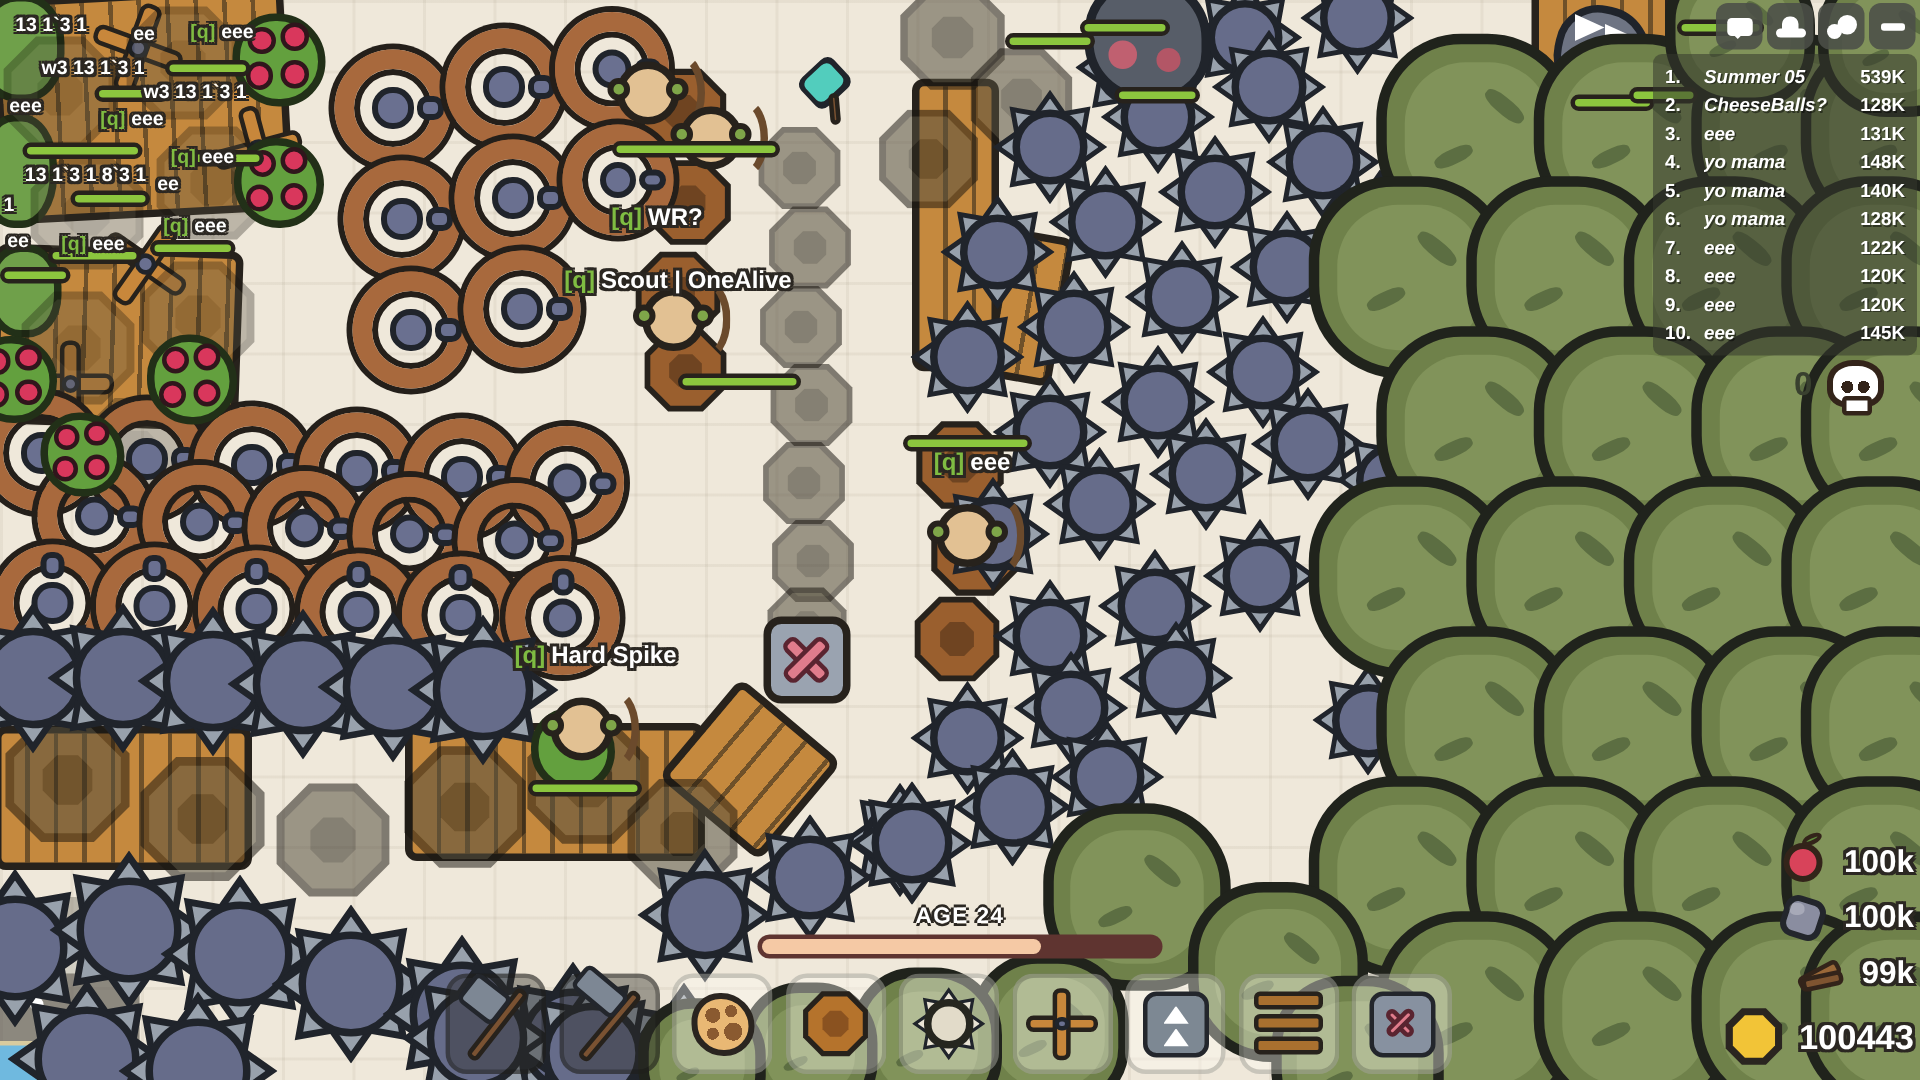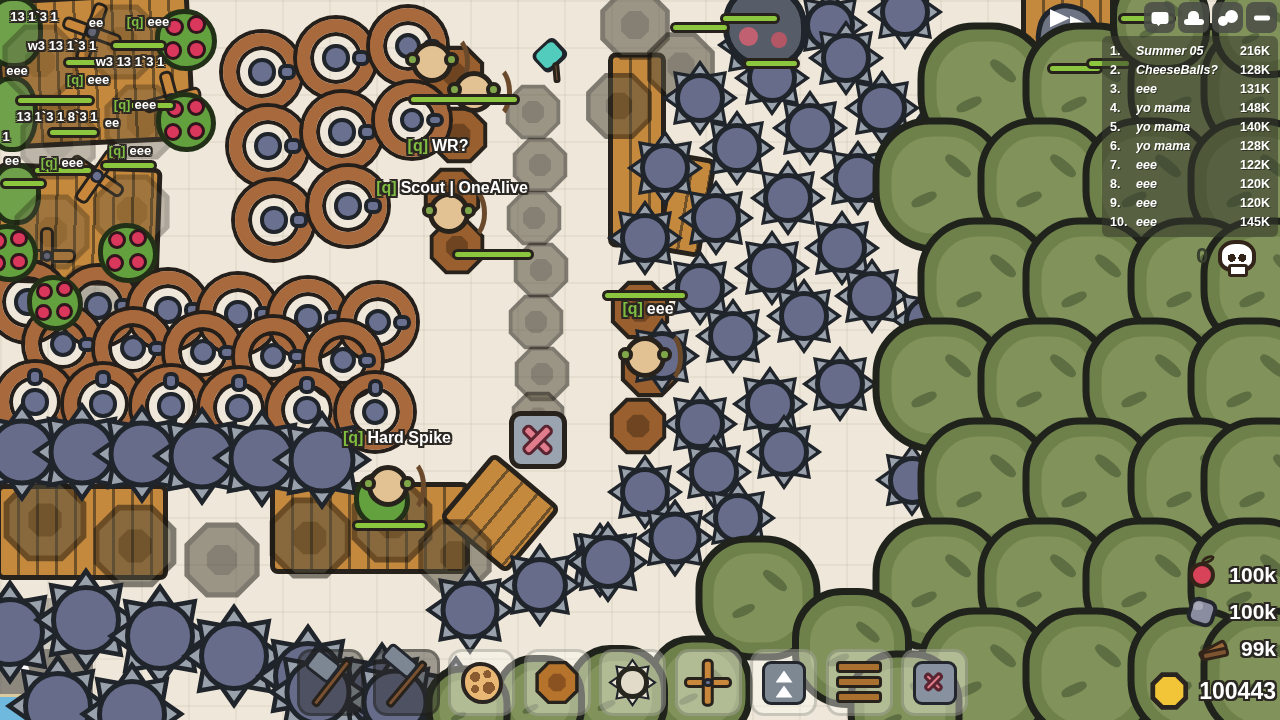--- a/index.html
+++ b/index.html
@@ -1006,21 +1006,21 @@
       </button>
       <button class="iconbtn" style="left: 1246px; top: 2px;">
         <span class="glyph g-min"></span>
       </button>
     </div>
 
   <div id="leaderboard" class="ui">
       <div class="lb-row">
         <span class="lb-rank">1.</span>
         <span class="lb-name">Summer 05</span>
-        <span class="lb-score">216K</span>
+        <span class="lb-score">539K</span>
       </div>
       <div class="lb-row">
         <span class="lb-rank">2.</span>
         <span class="lb-name">CheeseBalls?</span>
         <span class="lb-score">128K</span>
       </div>
       <div class="lb-row">
         <span class="lb-rank">3.</span>
         <span class="lb-name">eee</span>
         <span class="lb-score">131K</span>
@@ -1079,20 +1079,26 @@
       <div class="res-row">
         <div class="ric r-wood"></div>
         <span class="rval">99k</span>
       </div>
       <div class="res-row gold">
         <div class="ric r-gold"></div>
         <span class="rval">100443</span>
       </div>
     </div>
 
+  <div id="agewrap" class="ui">
+    <div id="agelabel">AGE 24</div>
+    <div id="agebar">
+      <div id="agefill" style="width: 69%;"></div>
+    </div>
+  </div>
 
   <div id="hotbar" class="ui">
       <div class="slot dark" style="left: 297px; top: 649px;">
         <div class="icn i-axe">
           <div class="k-handle"></div>
           <div class="k-head"></div>
         </div>
       </div>
       <div class="slot dark" style="left: 372.5px; top: 649px;">
         <div class="icn i-hammer">

